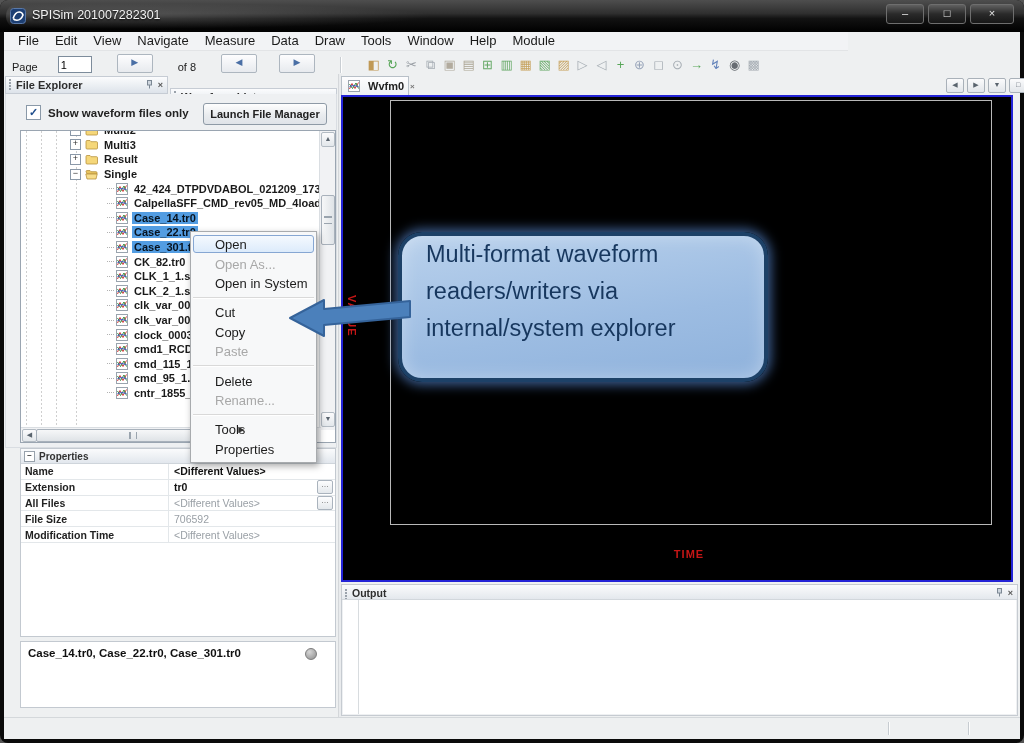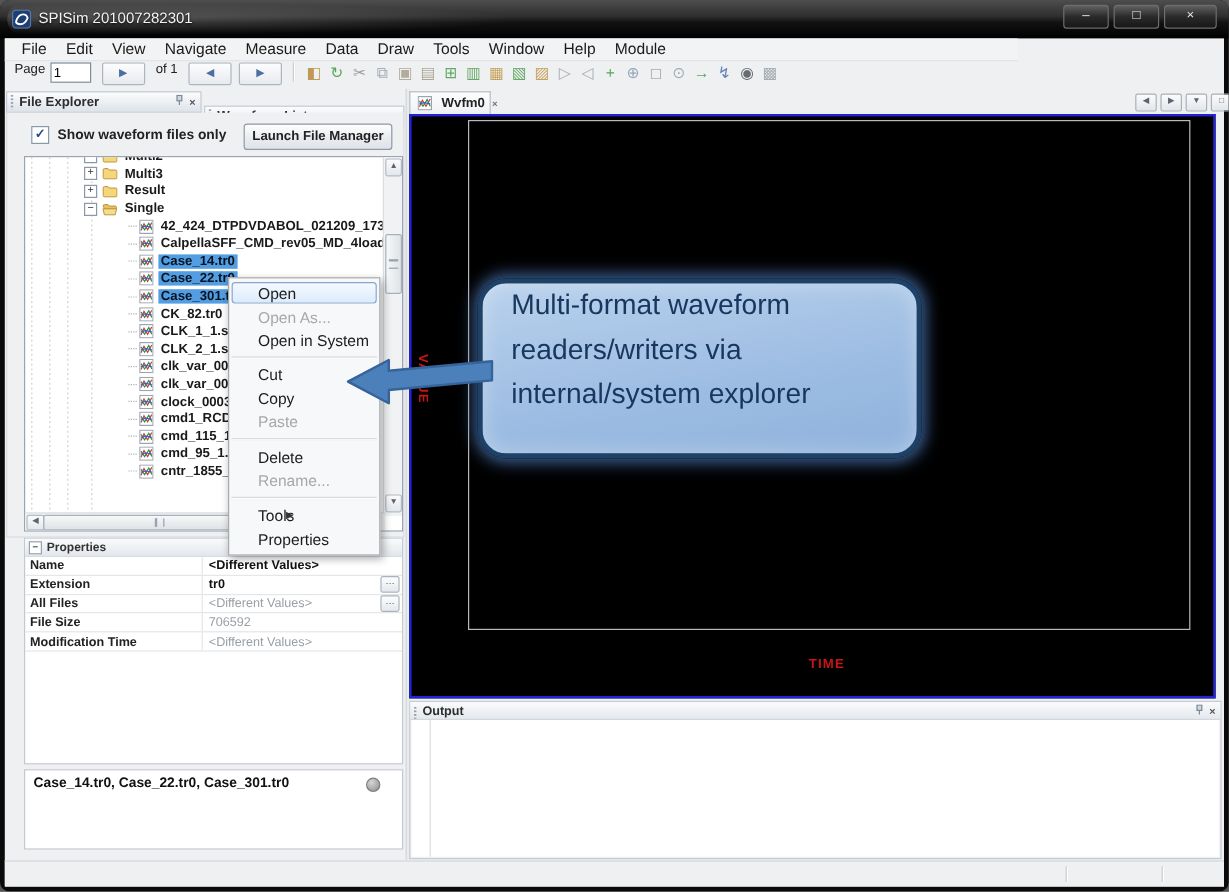--- a/index.html
+++ b/index.html
@@ -18,22 +18,22 @@
     background:linear-gradient(#606060,#2a2a2a 50%,#171717);font-size:11px;line-height:16px;text-align:center;}
   .win-btn.close{width:42px;}
 
   
   .body-bg{position:absolute;left:4px;top:32px;width:1016px;height:706px;background:#eef0f1;}
 
   .menubar{position:absolute;left:4px;top:32px;width:844px;height:19px;background:#f2f3f5;
     border-bottom:1px solid #e2e4e6;display:flex;align-items:center;padding-left:6px;font-size:13px;color:#1a1a1a;box-sizing:border-box;}
   .menu-item{padding:0 8px;line-height:18px;}
 
-  .toolbar{position:absolute;left:4px;top:52px;width:1016px;height:21px;display:flex;align-items:flex-start;
-    font-size:11px;color:#222;padding-left:8px;box-sizing:border-box;}
+  .toolbar{position:absolute;left:4px;top:52px;width:1016px;height:21px;display:flex;align-items:flex-end;
+    font-size:11px;color:#222;padding-left:8px;box-sizing:border-box;gap:16px;}
   .page-input{width:28px;height:15px;border:1px solid #7d8c9b;font-size:11px;padding:0 2px;margin:0 6px 0 4px;
     font-family:"Liberation Sans",sans-serif;}
   .nav-btn{width:34px;height:17px;border:1px solid #adb6bf;border-radius:2px;margin:0 3px;
     background:linear-gradient(#fdfdfe,#e7eaee);color:#4a6fa5;font-size:9px;line-height:15px;text-align:center;}
   .of-label{margin:0 6px;}
   .tb-sep{width:1px;height:16px;background:#c9ced3;border-right:1px solid #fff;margin:0 6px;}
   .tb-icons{display:flex;align-items:center;}
   .tb-icon{width:19px;height:17px;display:flex;align-items:center;justify-content:center;font-size:13px;opacity:.85;}
 
   
@@ -200,21 +200,21 @@
       <span class="menu-item">Tools</span>
       <span class="menu-item">Window</span>
       <span class="menu-item">Help</span>
       <span class="menu-item">Module</span>
     </div>
 
   <div class="toolbar">
     <span>Page</span>
     <input class="page-input" value="1" style="">
     <div class="nav-btn">▶</div>
-    <span class="of-label">of 1</span>
+    <span class="of-label">of 8</span>
     <div class="nav-btn">◀</div>
     <div class="nav-btn">▶</div>
     <div class="tb-sep"></div>
     <div class="tb-icons">
         <span class="tb-icon" style="color: rgb(185, 138, 60);">◧</span>
         <span class="tb-icon" style="color: rgb(63, 154, 63);">↻</span>
         <span class="tb-icon" style="color: rgb(138, 144, 151);">✂</span>
         <span class="tb-icon" style="color: rgb(152, 160, 168);">⧉</span>
         <span class="tb-icon" style="color: rgb(168, 160, 144);">▣</span>
         <span class="tb-icon" style="color: rgb(160, 152, 132);">▤</span>

